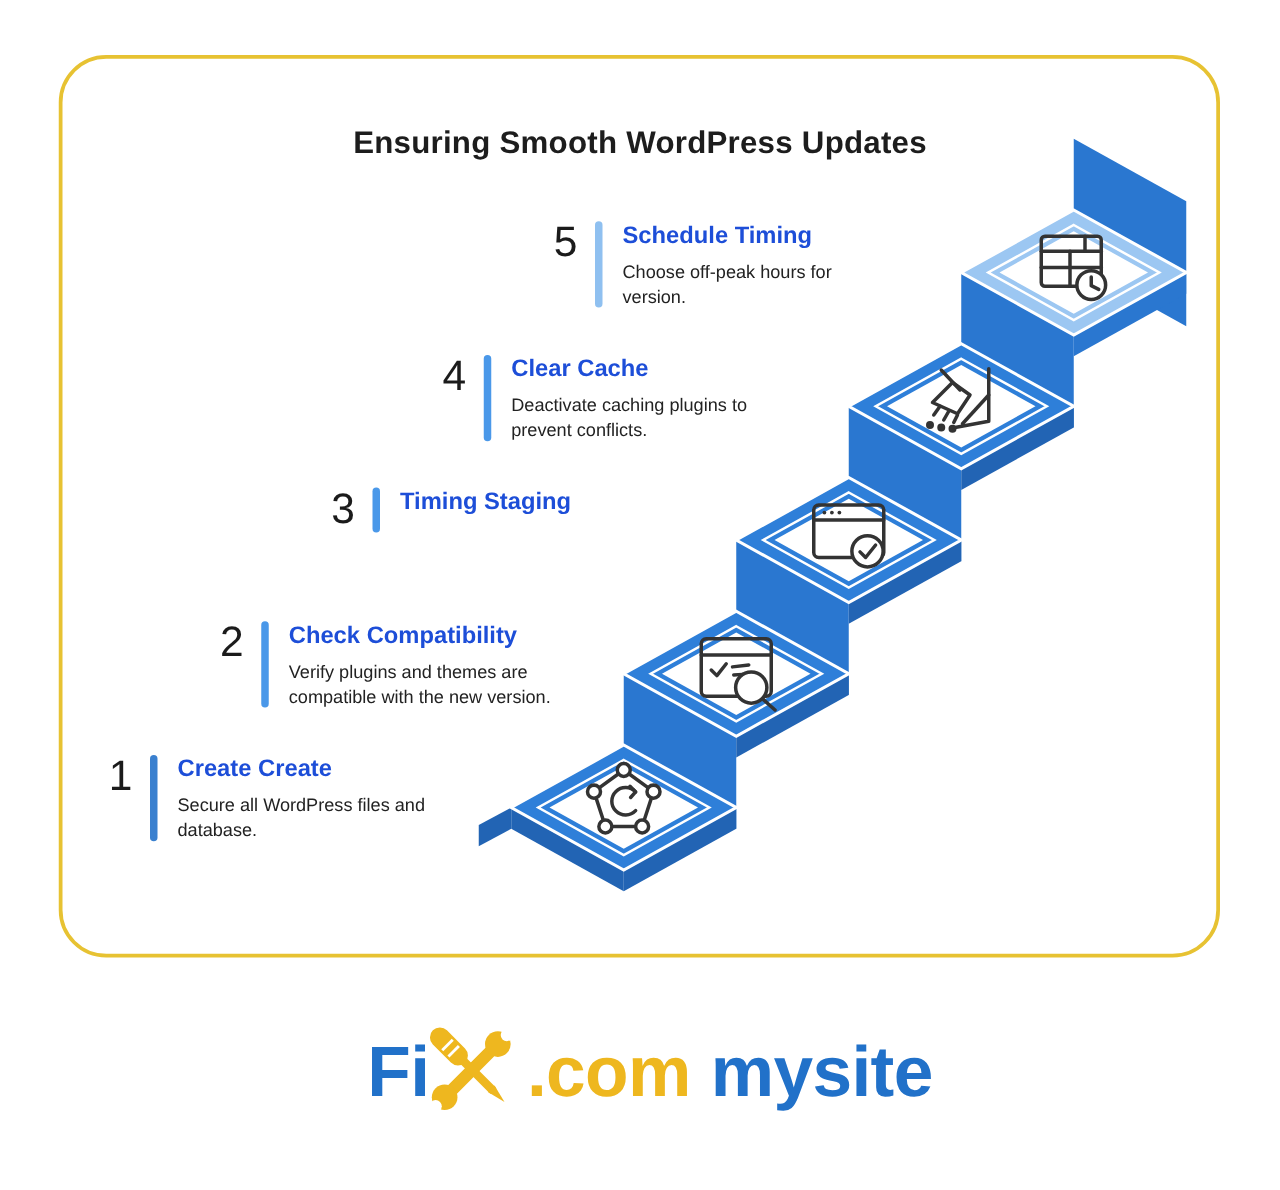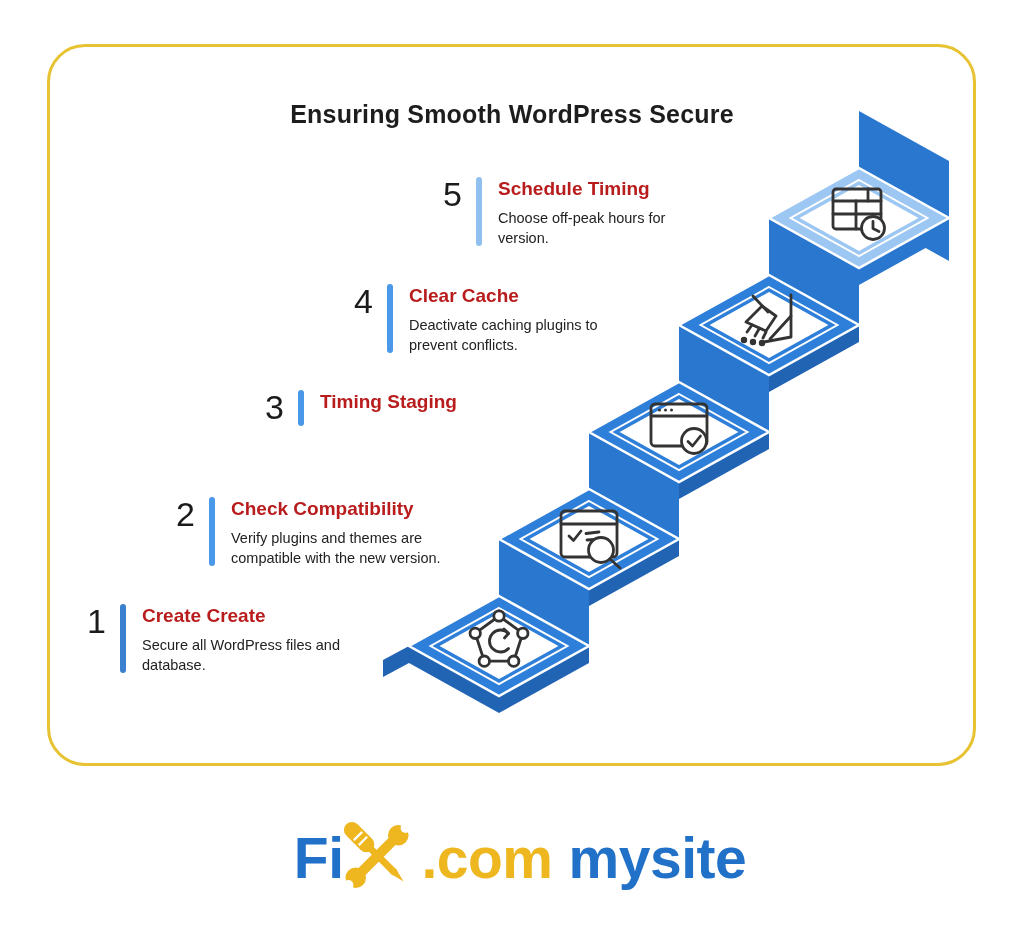--- a/index.html
+++ b/index.html
@@ -16,35 +16,35 @@
     font-size:25px;font-weight:700;color:#1d1d1d;letter-spacing:.2px;
   }
   .stairs{position:absolute;left:0;top:0;width:1024px;height:952px;}
   .step{position:absolute;display:flex;align-items:stretch;}
   .step .num{
     width:42px;text-align:right;font-size:34px;font-weight:500;color:#1b1b1b;
     line-height:1.2;margin-right:14px;flex:0 0 auto;
   }
   .step .bar{width:6px;border-radius:3px;margin:3px 16px 2px 0;flex:0 0 auto;}
   .step .txt{width:222px;}
-  .step .t{font-size:19px;font-weight:700;color:#b91c1c;margin:4px 0 8px 0;}
+  .step .t{font-size:19px;font-weight:700;color:#1d4ed8;margin:4px 0 8px 0;}
   .step .d{font-size:14.5px;color:#222222;line-height:1.38;}
   .logo{
     position:absolute;left:0;top:820px;width:1024px;display:flex;
     justify-content:center;align-items:center;
   }
   .logo .word{font-size:57px;font-weight:700;line-height:1;letter-spacing:-.5px;margin-left:16px;}
   .logo svg{margin:0 -9px 0 -5px;transform:translateY(-3px);}
 </style>
 </head>
 <body>
 
 <div class="frame"></div>
 
-<div class="title">Ensuring Smooth WordPress Secure</div>
+<div class="title">Ensuring Smooth WordPress Updates</div>
 
 <svg class="stairs" viewBox="0 0 1024 952">
   <g stroke="none">
 
     <polygon points="859,111 949,161 949,261 859,211" fill="#2a77d0"></polygon>
 
     <g>
       <polygon points="769,218 859,268 859,342 769,292" fill="#2a77d0"></polygon>
       <polygon points="859,268 949,218 949,235 859,285" fill="#2a77d0"></polygon>
       <polygon stroke="#ffffff" stroke-width="2.5" points="859,168 949,218 859,268 769,218" fill="#9cc7f2"></polygon>

